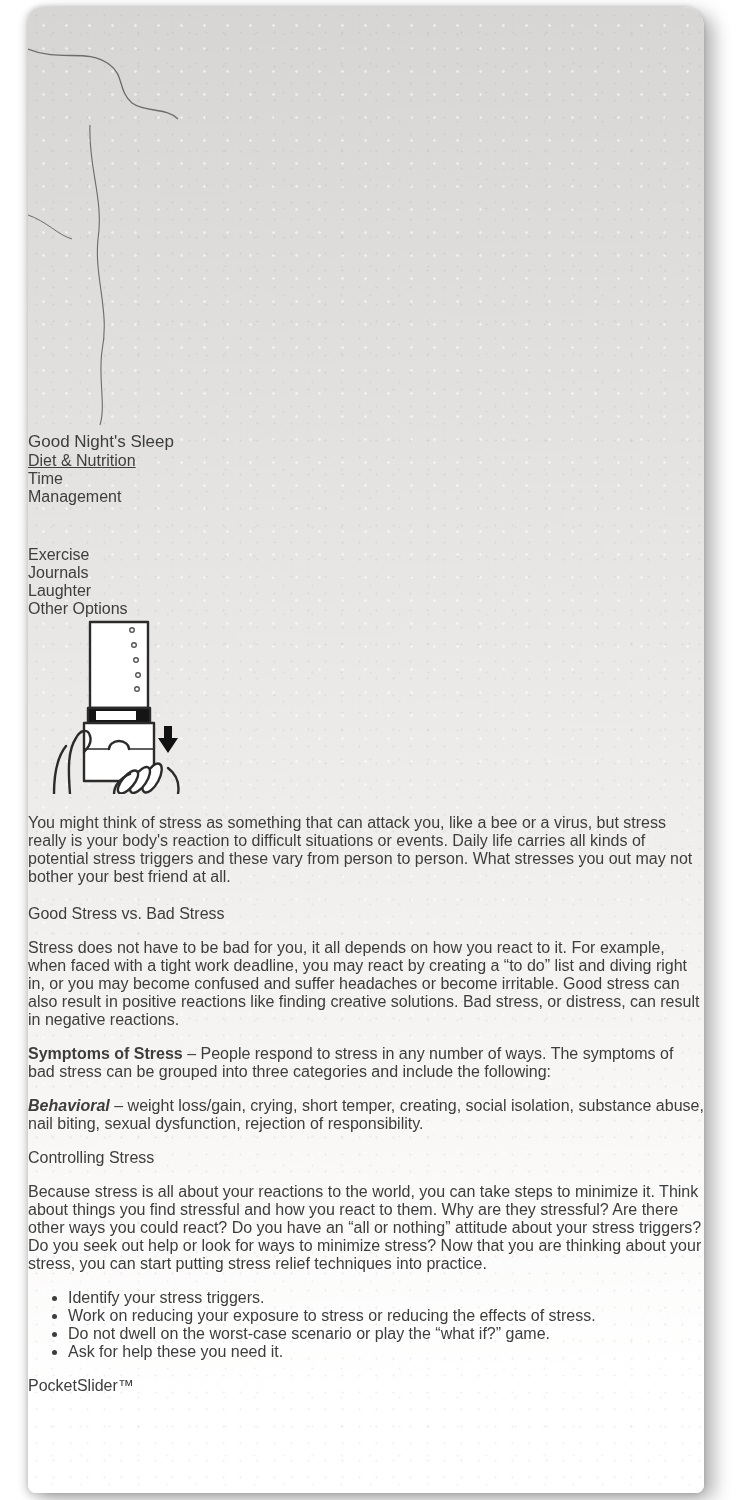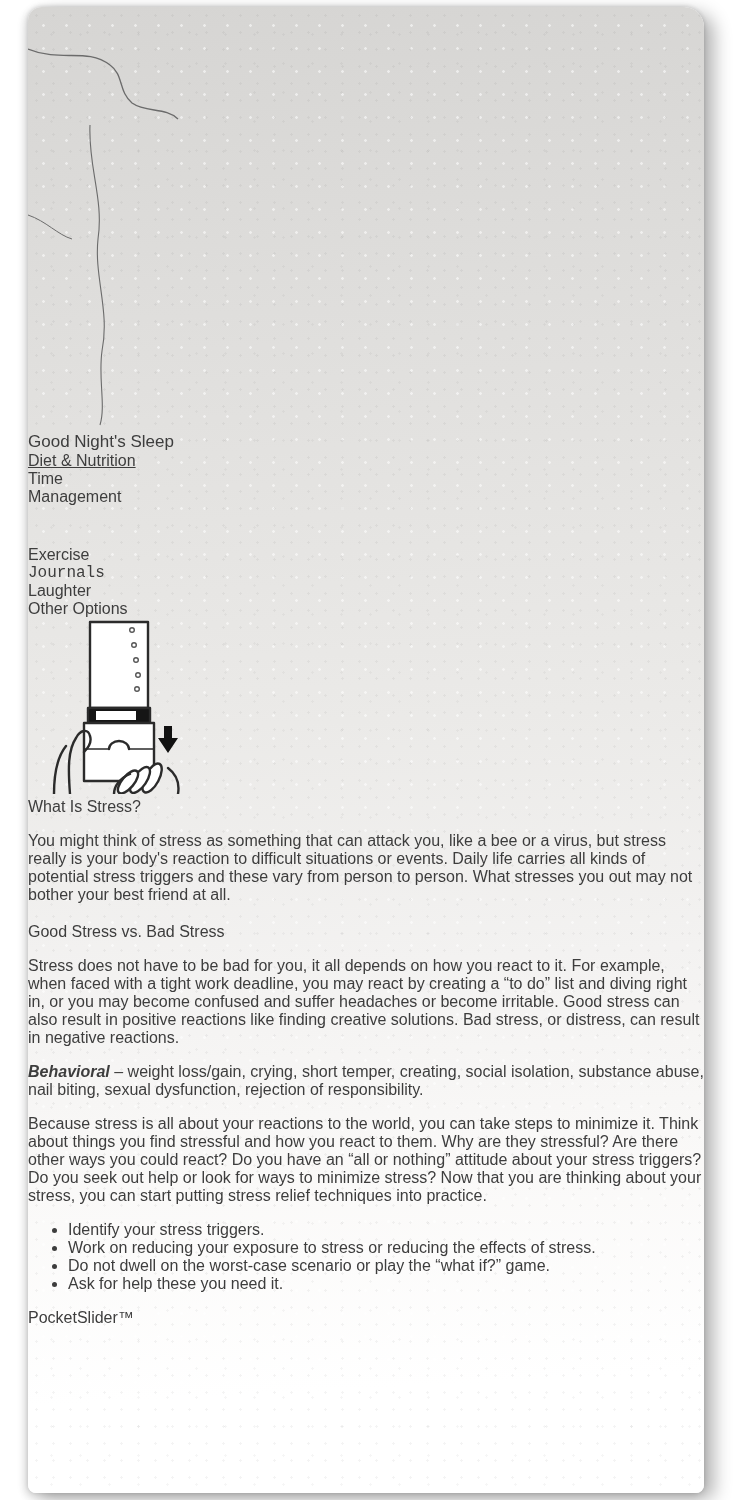--- a/index.html
+++ b/index.html
@@ -98,21 +98,21 @@
     <div class="hole" style="top:178px;"></div>
 
     <div class="topic-label" style="left:32px;top:268px;width:120px;">Time Management</div>
     <div class="hole" style="top:318px;"></div>
 
     <div class="topic-label" style="left:22px;top:437px;width:140px;margin-top:40px;">Exercise</div>
     <div class="hole" style="top:463px;"></div>
 
     <div class="hole" style="top:601px;"></div>
 
-    <div class="topic-label" style="left:22px;top:718px;width:140px;font-family:Liberation Mono, monospace;">Journals</div>
+    <div class="topic-label" style="left:22px;top:718px;width:140px;">Journals</div>
     <div class="hole" style="top:745px;"></div>
 
     <div class="topic-label" style="left:22px;top:858px;width:140px;">Laughter</div>
     <div class="hole" style="top:885px;"></div>
 
     <div class="hole" style="top:1113px;"></div>
     <div class="topic-label" style="left:37px;top:1162px;width:110px;">Other Options</div>
 
     
     <svg class="illustration" width="182" height="176" viewBox="0 0 182 176">
@@ -136,30 +136,31 @@
         <path d="M26 176 C26 152 30 138 38 128"></path>
         <path d="M150 176 C152 164 148 156 140 150"></path>
         <ellipse cx="124" cy="160" rx="7" ry="16" transform="rotate(28 124 160)" fill="#ffffff"></ellipse>
         <ellipse cx="112" cy="162" rx="6.5" ry="15" transform="rotate(34 112 162)" fill="#ffffff"></ellipse>
         <ellipse cx="100" cy="164" rx="6" ry="14" transform="rotate(40 100 164)" fill="#ffffff"></ellipse>
         <path d="M86 176 C86 168 92 160 102 156"></path>
       </g>
     </svg>
 
     
-    <div class="main-block red-heading h1" style="top:20px;">What Is Stress?</div>
     <p class="main-block body-p justify" style="top:58px;">You might think of stress as something that can attack you, like a bee or a virus, but stress really is your body's reaction to difficult situations or events. Daily life carries all kinds of potential stress triggers and these vary from person to person. What stresses you out may not bother your best friend at all.</p>
 
     <div class="main-block red-heading" style="top:215px;margin-top:19px;">Good Stress vs. Bad Stress</div>
     <p class="main-block body-p" style="top:250px;">Stress does not have to be bad for you, it all depends on how you react to it. For example, when faced with a tight work deadline, you may react by creating a “to do” list and diving right in, or you may become confused and suffer headaches or become irritable. Good stress can also result in positive reactions like finding creative solutions. Bad stress, or distress, can result in negative reactions.</p>
 
     <div class="main-block" style="top:417px;">
+      <p class="sym-lead"><b>Symptoms of Stress</b><span> – People respond to stress in any number of ways. The symptoms of bad stress can be grouped into three categories and include the following:</span></p>
       <p class="sym-bullet"><b><i>Behavioral</i></b><span> – weight loss/gain, crying, short temper, creating, social isolation, substance abuse, nail biting, sexual dysfunction, rejection of responsibility.</span></p>
     </div>
 
+    <div class="main-block red-heading" style="top:726px;">Controlling Stress</div>
     <p class="main-block body-p" style="top:761px;">Because stress is all about your reactions to the world, you can take steps to minimize it. Think about things you find stressful and how you react to them. Why are they stressful?  Are there other ways you could react? Do you have an “all or nothing” attitude about your stress triggers?  Do you seek out help or look for ways to minimize stress?  Now that you are thinking about your stress, you can start putting stress relief techniques into practice.</p>
 
     
     <div class="window-box">
       <ul>
         <li>Identify your stress triggers.</li>
         <li>Work on reducing your exposure to stress or reducing the effects of stress.</li>
         <li>Do not dwell on the worst-case scenario or play the “what if?” game.</li>
         <li>Ask for help these you need it.</li>
       </ul>

